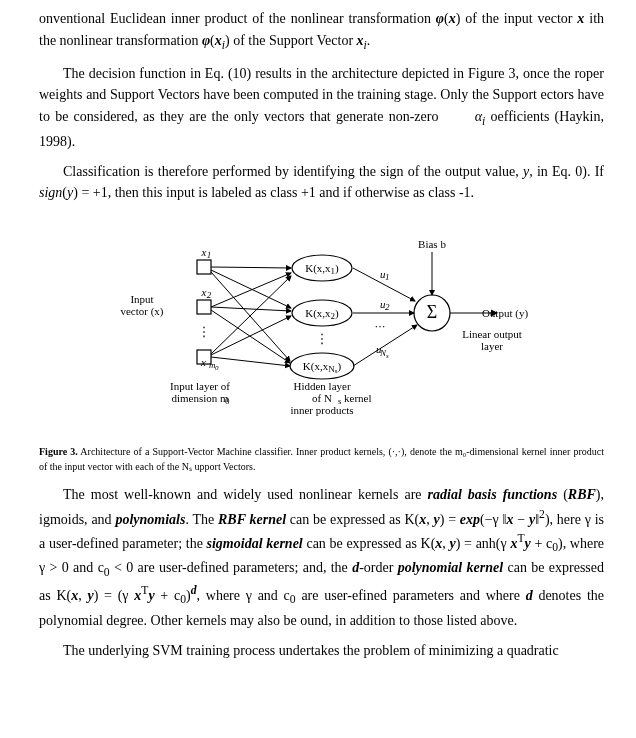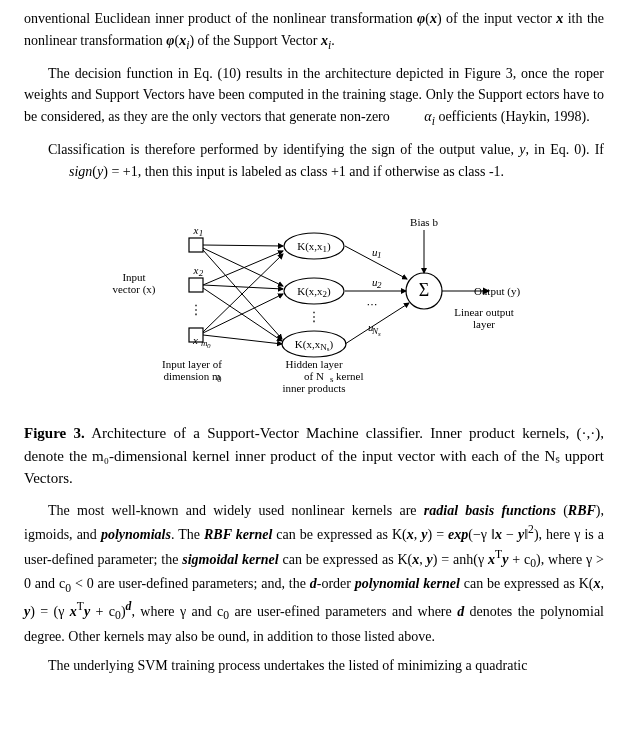--- a/index.html
+++ b/index.html
@@ -7,21 +7,21 @@
       width: 636px;
       min-height: 738px;
       background: #fff;
       font-family: "Times New Roman", Times, serif;
       font-size: 14px;
       color: #000;
       overflow-x: hidden;
     }
     .page {
       width: 636px;
-      padding: 8px 32px 16px 24px;
+      padding: 8px 32px 16px 39px;
     }
     .text-block {
       text-align: justify;
       line-height: 1.55;
       margin-bottom: 10px;
     }
     .text-block p {
       margin-bottom: 8px;
       text-indent: 24px;
     }
@@ -36,21 +36,21 @@
       flex-direction: column;
       align-items: center;
       margin: 14px 0 10px 0;
     }
     .figure-diagram {
       position: relative;
       width: 420px;
       height: 220px;
     }
     .figure-caption {
-      font-size: 15px;
+      font-size: 10px;
       text-align: justify;
       line-height: 1.5;
       margin-top: 6px;
       width: 100%;
     }
     .figure-caption span.fig-label {
       font-weight: bold;
     }
 
     
@@ -66,21 +66,21 @@
   <div class="text-block">
     <p class="no-indent">
       onventional Euclidean inner product of the nonlinear transformation <span style="font-style:italic;font-weight:bold;">φ</span>(<span style="font-style:italic;font-weight:bold;">x</span>) of the input vector <span style="font-style:italic;font-weight:bold;">x</span> ith the nonlinear transformation <span style="font-style:italic;font-weight:bold;">φ</span>(<span style="font-style:italic;font-weight:bold;">x</span><sub><span style="font-style:italic;">i</span></sub>) of the Support Vector <span style="font-style:italic;font-weight:bold;">x</span><sub><span style="font-style:italic;">i</span></sub>.
     </p>
 
     <p>
       The decision function in Eq. (10) results in the architecture depicted in Figure 3, once the roper weights and Support Vectors have been computed in the training stage. Only the Support ectors have to be considered, as they are the only vectors that generate non-zero <span style="font-style:italic;margin-left:31px;">α<sub>i</sub></span> oefficients (Haykin, 1998).
     </p>
 
     <p>
-      Classification is therefore performed by identifying the sign of the output value, <span style="font-style:italic;">y</span>, in Eq. 0). If <span style="font-style:italic;margin-left:45px;">sign</span>(<span style="font-style:italic;">y</span>) = +1, then this input is labeled as class +1 and if otherwise as class -1.
+      Classification is therefore performed by identifying the sign of the output value, <span style="font-style:italic;">y</span>, in Eq. 0). If <span style="font-style:italic;">sign</span>(<span style="font-style:italic;">y</span>) = +1, then this input is labeled as class +1 and if otherwise as class -1.
     </p>
   </div>
 
   <div class="figure-container">
     <div class="figure-diagram">
       <svg width="420" height="220" viewBox="0 0 420 220">
 
         <text x="30" y="85" font-size="11" text-anchor="middle">Input</text>
         <text x="30" y="97" font-size="11" text-anchor="middle">vector (x)</text>
 
@@ -173,17 +173,17 @@
       <span class="fig-label">Figure 3.</span><span> Architecture of a Support-Vector Machine classifier. Inner product kernels, (·,·), denote the m₀-dimensional kernel inner product of the input vector with each of the Nₛ upport Vectors.</span>
     </div>
   </div>
 
   <div class="text-block">
     <p>
       The most well-known and widely used nonlinear kernels are <em>radial basis functions</em> (<em>RBF</em>), igmoids, and <em>polynomials</em>. The <em>RBF kernel</em> can be expressed as K(<span style="font-style:italic;font-weight:bold;">x</span>, <span style="font-style:italic;font-weight:bold;">y</span>) = <em>exp</em>(−γ ‖<span style="font-style:italic;font-weight:bold;">x</span> − <span style="font-style:italic;font-weight:bold;">y</span>‖<sup>2</sup>), here γ is a user-defined parameter; the <em>sigmoidal kernel</em> can be expressed as K(<span style="font-style:italic;font-weight:bold;">x</span>, <span style="font-style:italic;font-weight:bold;">y</span>) = anh(γ <span style="font-style:italic;font-weight:bold;">x</span><sup>T</sup><span style="font-style:italic;font-weight:bold;">y</span> + c<sub>0</sub>), where γ &gt; 0 and c<sub>0</sub> &lt; 0 are user-defined parameters; and, the <em>d</em>-order <em>polynomial kernel</em> can be expressed as K(<span style="font-style:italic;font-weight:bold;">x</span>, <span style="font-style:italic;font-weight:bold;">y</span>) = (γ <span style="font-style:italic;font-weight:bold;">x</span><sup>T</sup><span style="font-style:italic;font-weight:bold;">y</span> + c<sub>0</sub>)<sup><em>d</em></sup>, where γ and c<sub>0</sub> are user-efined parameters and where <em>d</em> denotes the polynomial degree. Other kernels may also be ound, in addition to those listed above.
     </p>
 
     <p>
-      The underlying SVM training process undertakes the listed of minimizing a quadratic
+      The underlying SVM training process undertakes the problem of minimizing a quadratic
     </p>
   </div>
 
 </div>
 
 </body></html>

